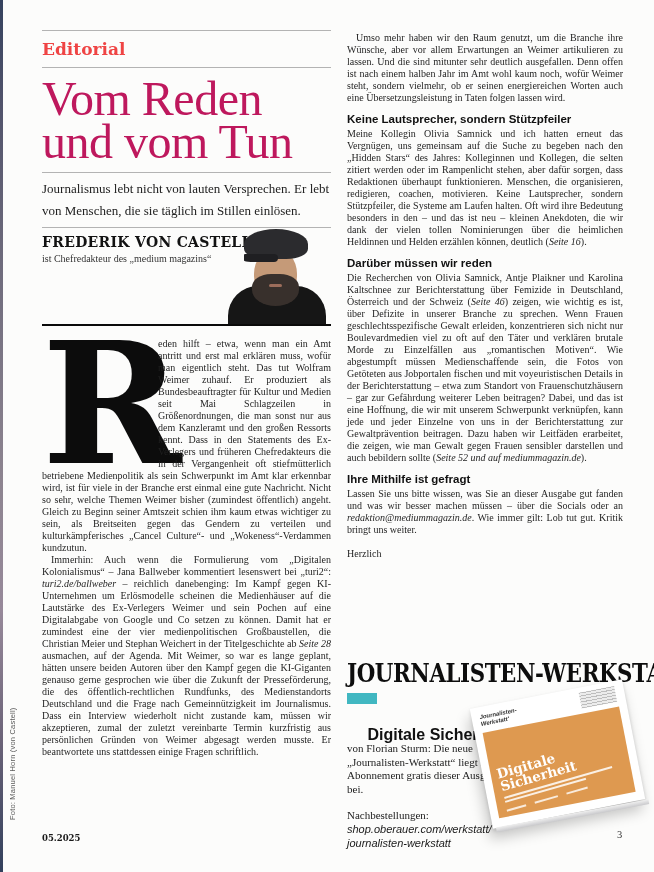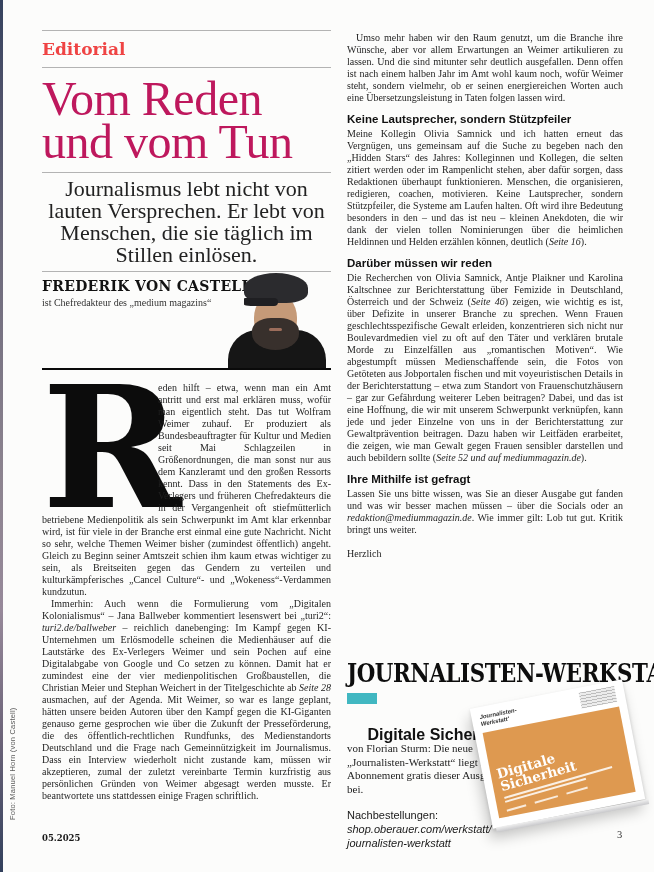--- a/index.html
+++ b/index.html
@@ -7,21 +7,21 @@
         font-family:"Liberation Serif",serif;color:#1e1e1e;}
   .edge{position:absolute;left:0;top:0;width:3px;height:100%;
         background:linear-gradient(180deg,#35425e 0%,#51536b 12%,#6e6b7c 30%,#8d8490 55%,#97899a 70%,#6b6378 85%,#32405c 100%);}
   .rule{border-top:1px solid #b3b3b3;height:0;}
   
   .col-left{position:absolute;left:42px;top:30px;width:289px;}
   .kicker{font-family:"DejaVu Serif",serif;font-weight:bold;font-size:17px;line-height:20px;
           margin:8px 0 8px;color:#ef4444;}
   .title{font-family:"Liberation Serif",serif;font-weight:400;font-size:48px;line-height:43px;
          letter-spacing:-.5px;margin:9px 0 9px;color:#be185d;}
-  .standfirst{font-size:22px;line-height:22px;margin:5px 0 5px;color:#222;text-align:center;}
+  .standfirst{font-size:13px;line-height:22px;margin:5px 0 5px;color:#222;}
   .author{position:relative;height:96px;border-bottom:2px solid #0a0a0a;}
   .author-name{font-family:"DejaVu Serif",serif;font-weight:bold;font-size:14px;letter-spacing:.3px;
                padding-top:6px;color:#121212;}
   .author-role{font-size:10px;color:#333;margin-top:3px;}
   
   .photo{position:absolute;right:0;bottom:0;width:110px;height:96px;overflow:hidden;}
   .ap-torso{position:absolute;bottom:-4px;left:7px;width:98px;height:42px;background:#161616;
             border-radius:30px 30px 0 0;z-index:1;}
   .ap-face{position:absolute;top:20px;left:33px;width:43px;height:52px;background:#c59a78;
            border-radius:50% 50% 46% 46%;z-index:2;}
@@ -49,21 +49,21 @@
   .close-sig{font-size:10px;line-height:12px;margin:0;font-style:italic;}
   
   .werkstatt{position:absolute;left:347px;top:660px;width:300px;height:180px;}
   .wk-head{font-family:"DejaVu Serif",serif;font-weight:bold;font-size:26px;line-height:26px;
            letter-spacing:-.5px;white-space:nowrap;transform:scaleX(.82);transform-origin:left center;
            color:#0d0d0d;}
   .wk-swatch{width:30px;height:11px;margin-top:7px;}
   .wk-item-title{font-family:"Liberation Sans",sans-serif;font-weight:bold;font-size:16px;line-height:13px;
                  margin-top:24px;width:160px;color:#111;text-align:right;}
   .wk-item-text{font-size:11px;line-height:13.5px;width:160px;margin-top:1px;color:#222;}
-  .wk-order-label{font-family:Liberation Sans, sans-serif;font-size:11px;line-height:14px;margin-top:12px;width:170px;color:#1a1a1a;}
+  .wk-order-label{font-family:Liberation Serif, serif;font-size:11px;line-height:14px;margin-top:12px;width:170px;color:#1a1a1a;}
   .wk-order-url{font-family:"Liberation Sans",sans-serif;font-style:italic;font-size:11px;line-height:14px;width:170px;color:#1a1a1a;}
   
   .booklet{position:absolute;left:133px;top:33px;width:155px;height:122px;background:#fff;
            transform:rotate(-11deg);box-shadow:-4px 10px 14px rgba(0,0,0,.22),0 2px 4px rgba(0,0,0,.15);}
   .booklet::after{content:"";position:absolute;left:3px;right:-3px;bottom:-5px;height:5px;
                   background:linear-gradient(#f0f0f0,#c9c9cc);transform:rotate(.5deg);}
   .bk-brand{position:absolute;top:7px;left:8px;font-family:"Liberation Sans",sans-serif;
             font-weight:bold;font-style:italic;font-size:6px;line-height:6.5px;color:#2f2f2f;width:52px;}
   .bk-imprint{position:absolute;top:5px;right:9px;width:36px;height:16px;background:#ececec;
               background-image:repeating-linear-gradient(180deg,#bdbdbd 0 1px,transparent 1px 3px);}

